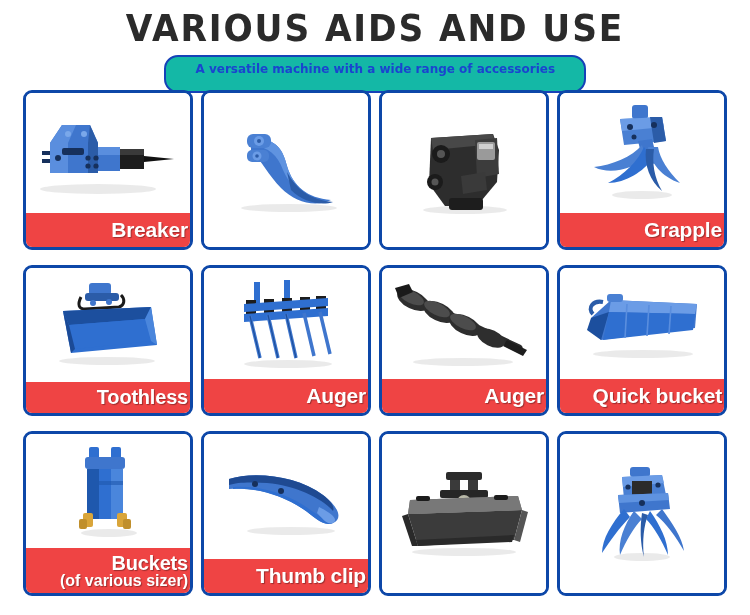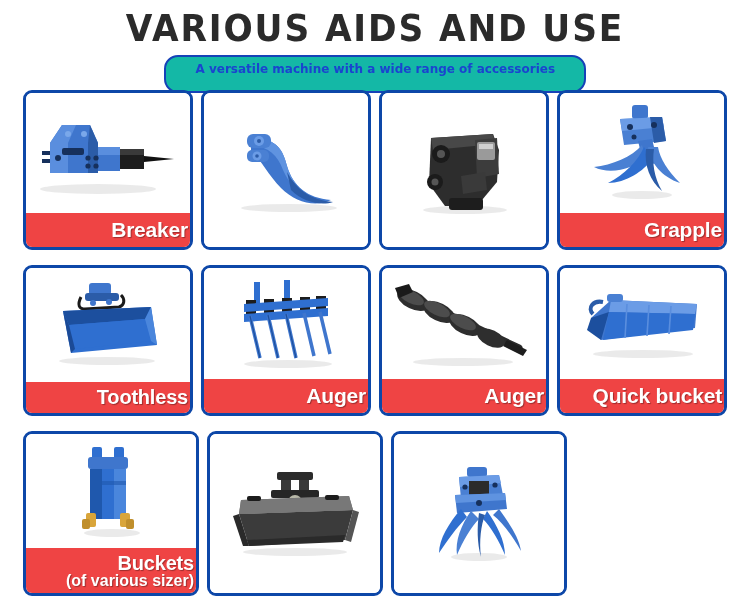--- a/index.html
+++ b/index.html
@@ -335,20 +335,34 @@
           <rect x="26" y="78" width="8" height="10" rx="2" fill="#c08f2c"></rect>
           <rect x="70" y="78" width="8" height="10" rx="2" fill="#c08f2c"></rect>
         </svg>
       </div>
       <div class="label two-line">
         <span>Buckets</span>
         <span class="sub">(of various sizer)</span>
       </div>
     </div>
 
+    <div class="card">
+      <div class="thumb">
+        <svg width="150" height="92" viewBox="0 0 150 92">
+          <ellipse class="shadowEllipse" cx="80" cy="80" rx="44" ry="4"></ellipse>
+          <path d="M18 28 C42 20 86 24 112 44 C128 56 132 68 122 72 C112 76 104 66 92 58 C68 42 40 36 18 38 Z" fill="#3f76cd"></path>
+          <path d="M18 28 C42 20 86 24 112 44 C120 50 124 56 122 60 C112 48 84 34 56 32 C40 31 26 31 18 34 Z" fill="#1f4a92"></path>
+          <path d="M22 36 C46 34 76 42 98 58 C110 66 118 72 122 72 C112 76 104 66 92 58 C68 42 40 36 22 38 Z" fill="#2f6fd0"></path>
+          <path d="M108 56 C120 62 128 68 122 72 C116 74 112 68 106 62 Z" fill="#6b9ce6"></path>
+          <circle cx="44" cy="33" r="3" fill="#16305c"></circle>
+          <circle cx="70" cy="40" r="3" fill="#16305c"></circle>
+        </svg>
+      </div>
+      <div class="label">Thumb clip</div>
+    </div>
 
     <div class="card">
       <div class="thumb">
         <svg width="152" height="96" viewBox="0 0 152 96">
           <ellipse class="shadowEllipse" cx="76" cy="86" rx="52" ry="4"></ellipse>
           <rect x="58" y="6" width="36" height="8" rx="2" fill="#2b2b2b"></rect>
           <rect x="62" y="14" width="10" height="12" fill="#3a3a3a"></rect>
           <rect x="80" y="14" width="10" height="12" fill="#3a3a3a"></rect>
           <rect x="52" y="24" width="48" height="8" rx="2" fill="#262626"></rect>
           <circle cx="76" cy="36" r="7" fill="#b8b8a8"></circle>

